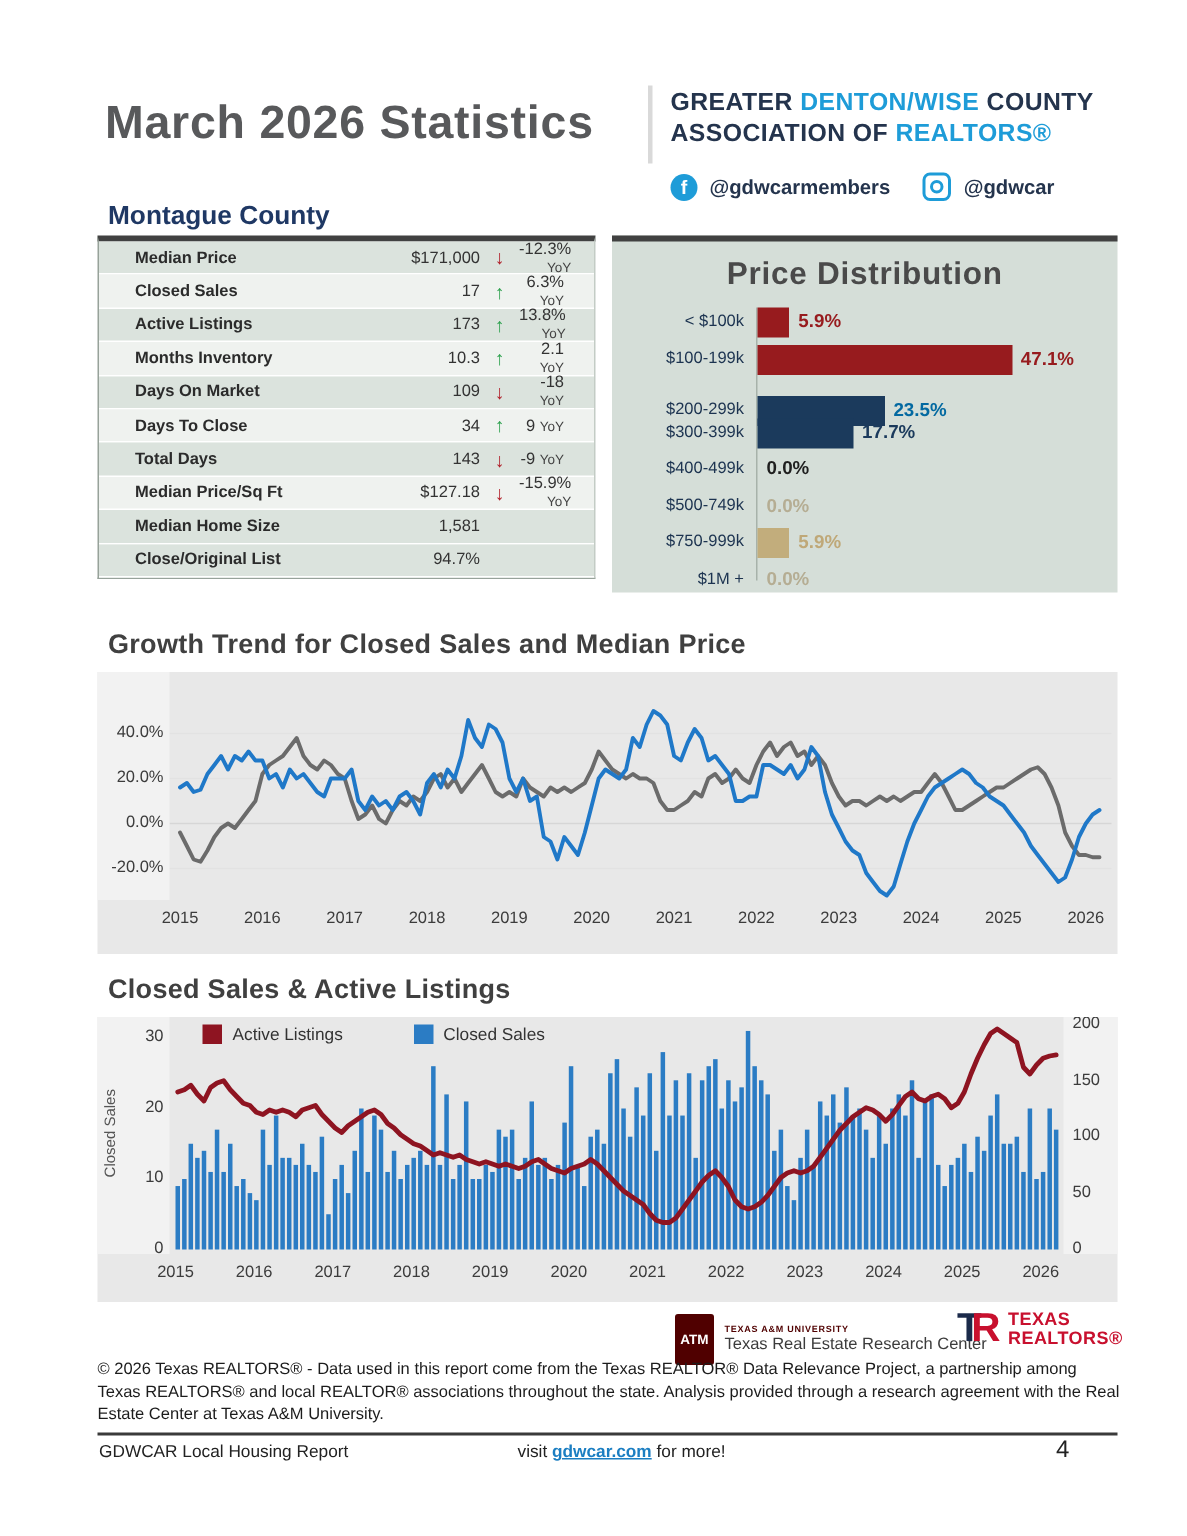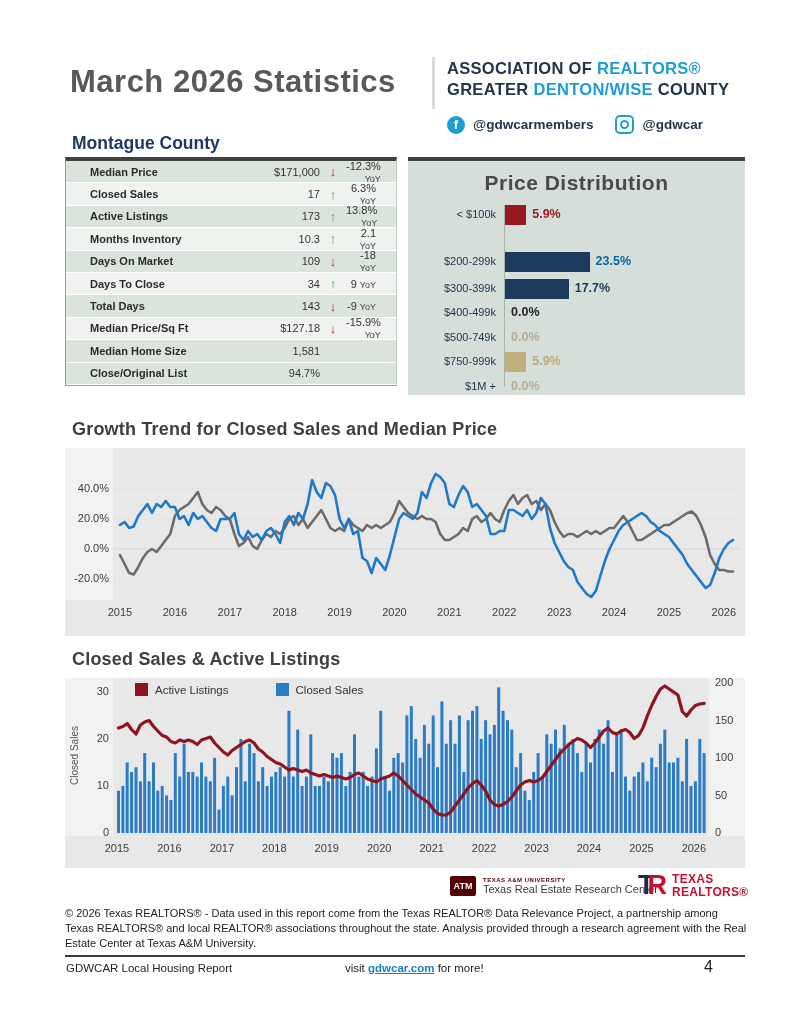--- a/index.html
+++ b/index.html
@@ -54,21 +54,21 @@
   .axis-strip{position:absolute;background:#f2f2f2;}
   .legend{position:absolute;display:flex;align-items:center;gap:7px;font-size:11.5px;color:#333;}
   .legend-swatch{width:13px;height:13px;display:inline-block;}
   .tick{position:absolute;font-size:11px;color:#3c3c3c;}
   .tick.right-align{text-align:right;}
   .tick.center{text-align:center;}
   .rot-label{position:absolute;font-size:10px;color:#555;transform:rotate(-90deg);transform-origin:center;}
 
   
   .tamu-logo{left:450px;top:876px;display:flex;align-items:center;gap:7px;}
-  .tamu-mark{width:26px;height:20px;background:#500000;color:#fff;font-size:9px;font-weight:bold;
+  .tamu-mark{width:26px;height:34px;background:#500000;color:#fff;font-size:9px;font-weight:bold;
              display:flex;align-items:center;justify-content:center;border-radius:2px;letter-spacing:0;}
   .tamu-l1{font-size:6px;color:#500000;font-weight:bold;letter-spacing:.5px;}
   .tamu-l2{font-size:11px;color:#3c3c3c;}
   .tr-logo{left:638px;top:872px;display:flex;align-items:center;gap:5px;}
   .tr-mark{font-weight:900;font-size:27px;line-height:1;}
   .tr-mark .t{color:#1b2a4a;}
   .tr-mark .r{color:#c8102e;margin-left:-7px;}
   .tr-text{font-size:12px;font-weight:bold;color:#c8102e;line-height:1.05;letter-spacing:.3px;}
   .disclaimer{left:65px;top:906px;width:682px;font-size:11px;line-height:1.35;color:#1c1c1c;}
   .footer-rule{left:65px;top:955px;width:680px;height:2px;background:#3a3a3a;}
@@ -78,22 +78,22 @@
   .page-number{left:704px;top:958px;font-size:16px;color:#222;}
 </style>
 </head>
 <body>
 
 <div id="page">
 
   <div class="abs report-title">March 2026 Statistics</div>
   <div class="abs logo-divider"></div>
   <div class="abs logo-block">
+    <div><span>GREATER </span><span class="logo-hl">DENTON/WISE</span><span> COUNTY</span></div>
     <div><span>ASSOCIATION OF </span><span class="logo-hl">REALTORS®</span></div>
-    <div><span>GREATER </span><span class="logo-hl">DENTON/WISE</span><span> COUNTY</span></div>
   </div>
   <div class="abs social-row">
     <span class="fb-icon">f</span>
     <span class="social-handle">@gdwcarmembers</span>
     <span class="ig-icon"></span>
     <span class="social-handle">@gdwcar</span>
   </div>
 
   <div class="abs county-title">Montague County</div>
 
@@ -173,22 +173,27 @@
   <div class="abs price-panel">
     <div class="price-title">Price Distribution</div>
     <div class="price-axis"></div>
 
     <div class="price-row" style="top: 42px;">
       <span class="price-cat">&lt; $100k</span>
       <span class="price-bar" style="width: 21.24px; background: rgb(151, 27, 30);"></span>
       <span class="price-val" style="left: 124.24px; color: rgb(151, 27, 30);">5.9%</span>
     </div>
 
-
-    <div class="price-row" style="top: 89px;">
+    <div class="price-row" style="top: 66.5px;">
+      <span class="price-cat">$100-199k</span>
+      <span class="price-bar" style="width: 169.56px; background: rgb(151, 27, 30);"></span>
+      <span class="price-val" style="left: 272.56px; color: rgb(151, 27, 30);">47.1%</span>
+    </div>
+
+    <div class="price-row" style="top: 101px;">
       <span class="price-cat">$200-299k</span>
       <span class="price-bar" style="width: 84.6px; background: rgb(27, 58, 92);"></span>
       <span class="price-val" style="left: 187.6px; color: #0369a1;">23.5%</span>
     </div>
 
     <div class="price-row" style="top: 115.5px;">
       <span class="price-cat">$300-399k</span>
       <span class="price-bar" style="width: 63.72px; background: rgb(27, 58, 92);"></span>
       <span class="price-val" style="left: 166.72px; color: rgb(27, 58, 92);">17.7%</span>
     </div>

